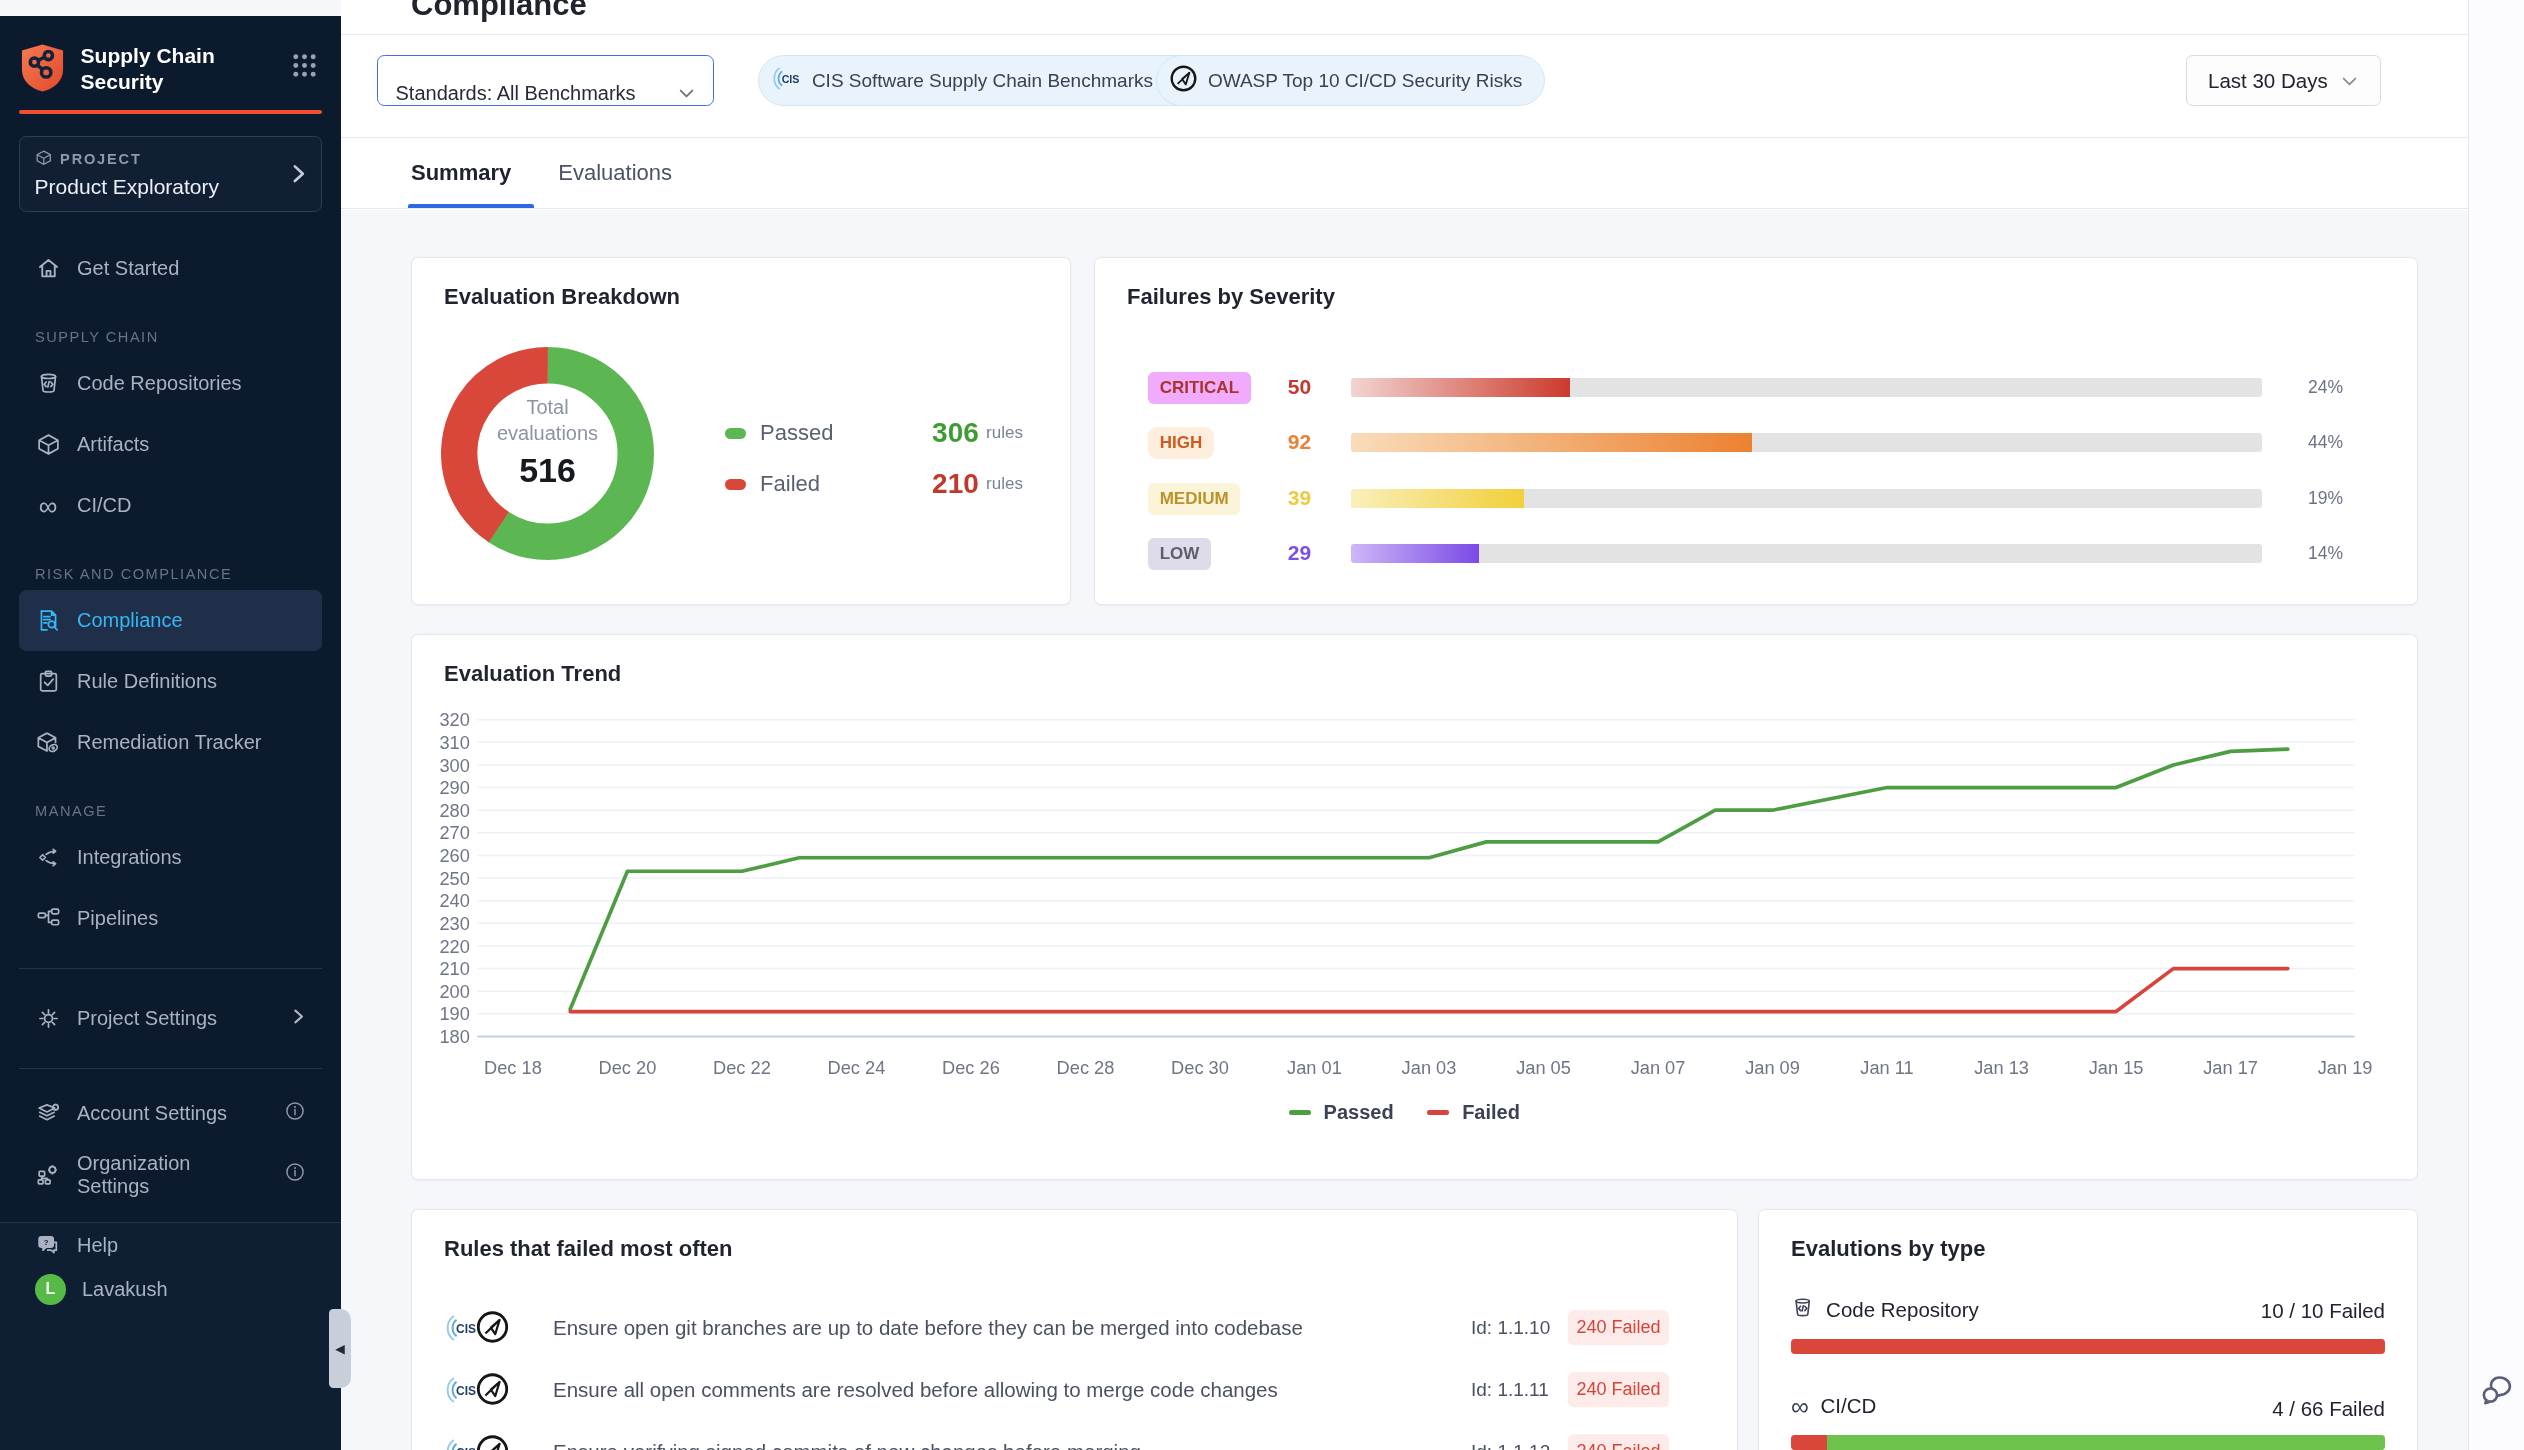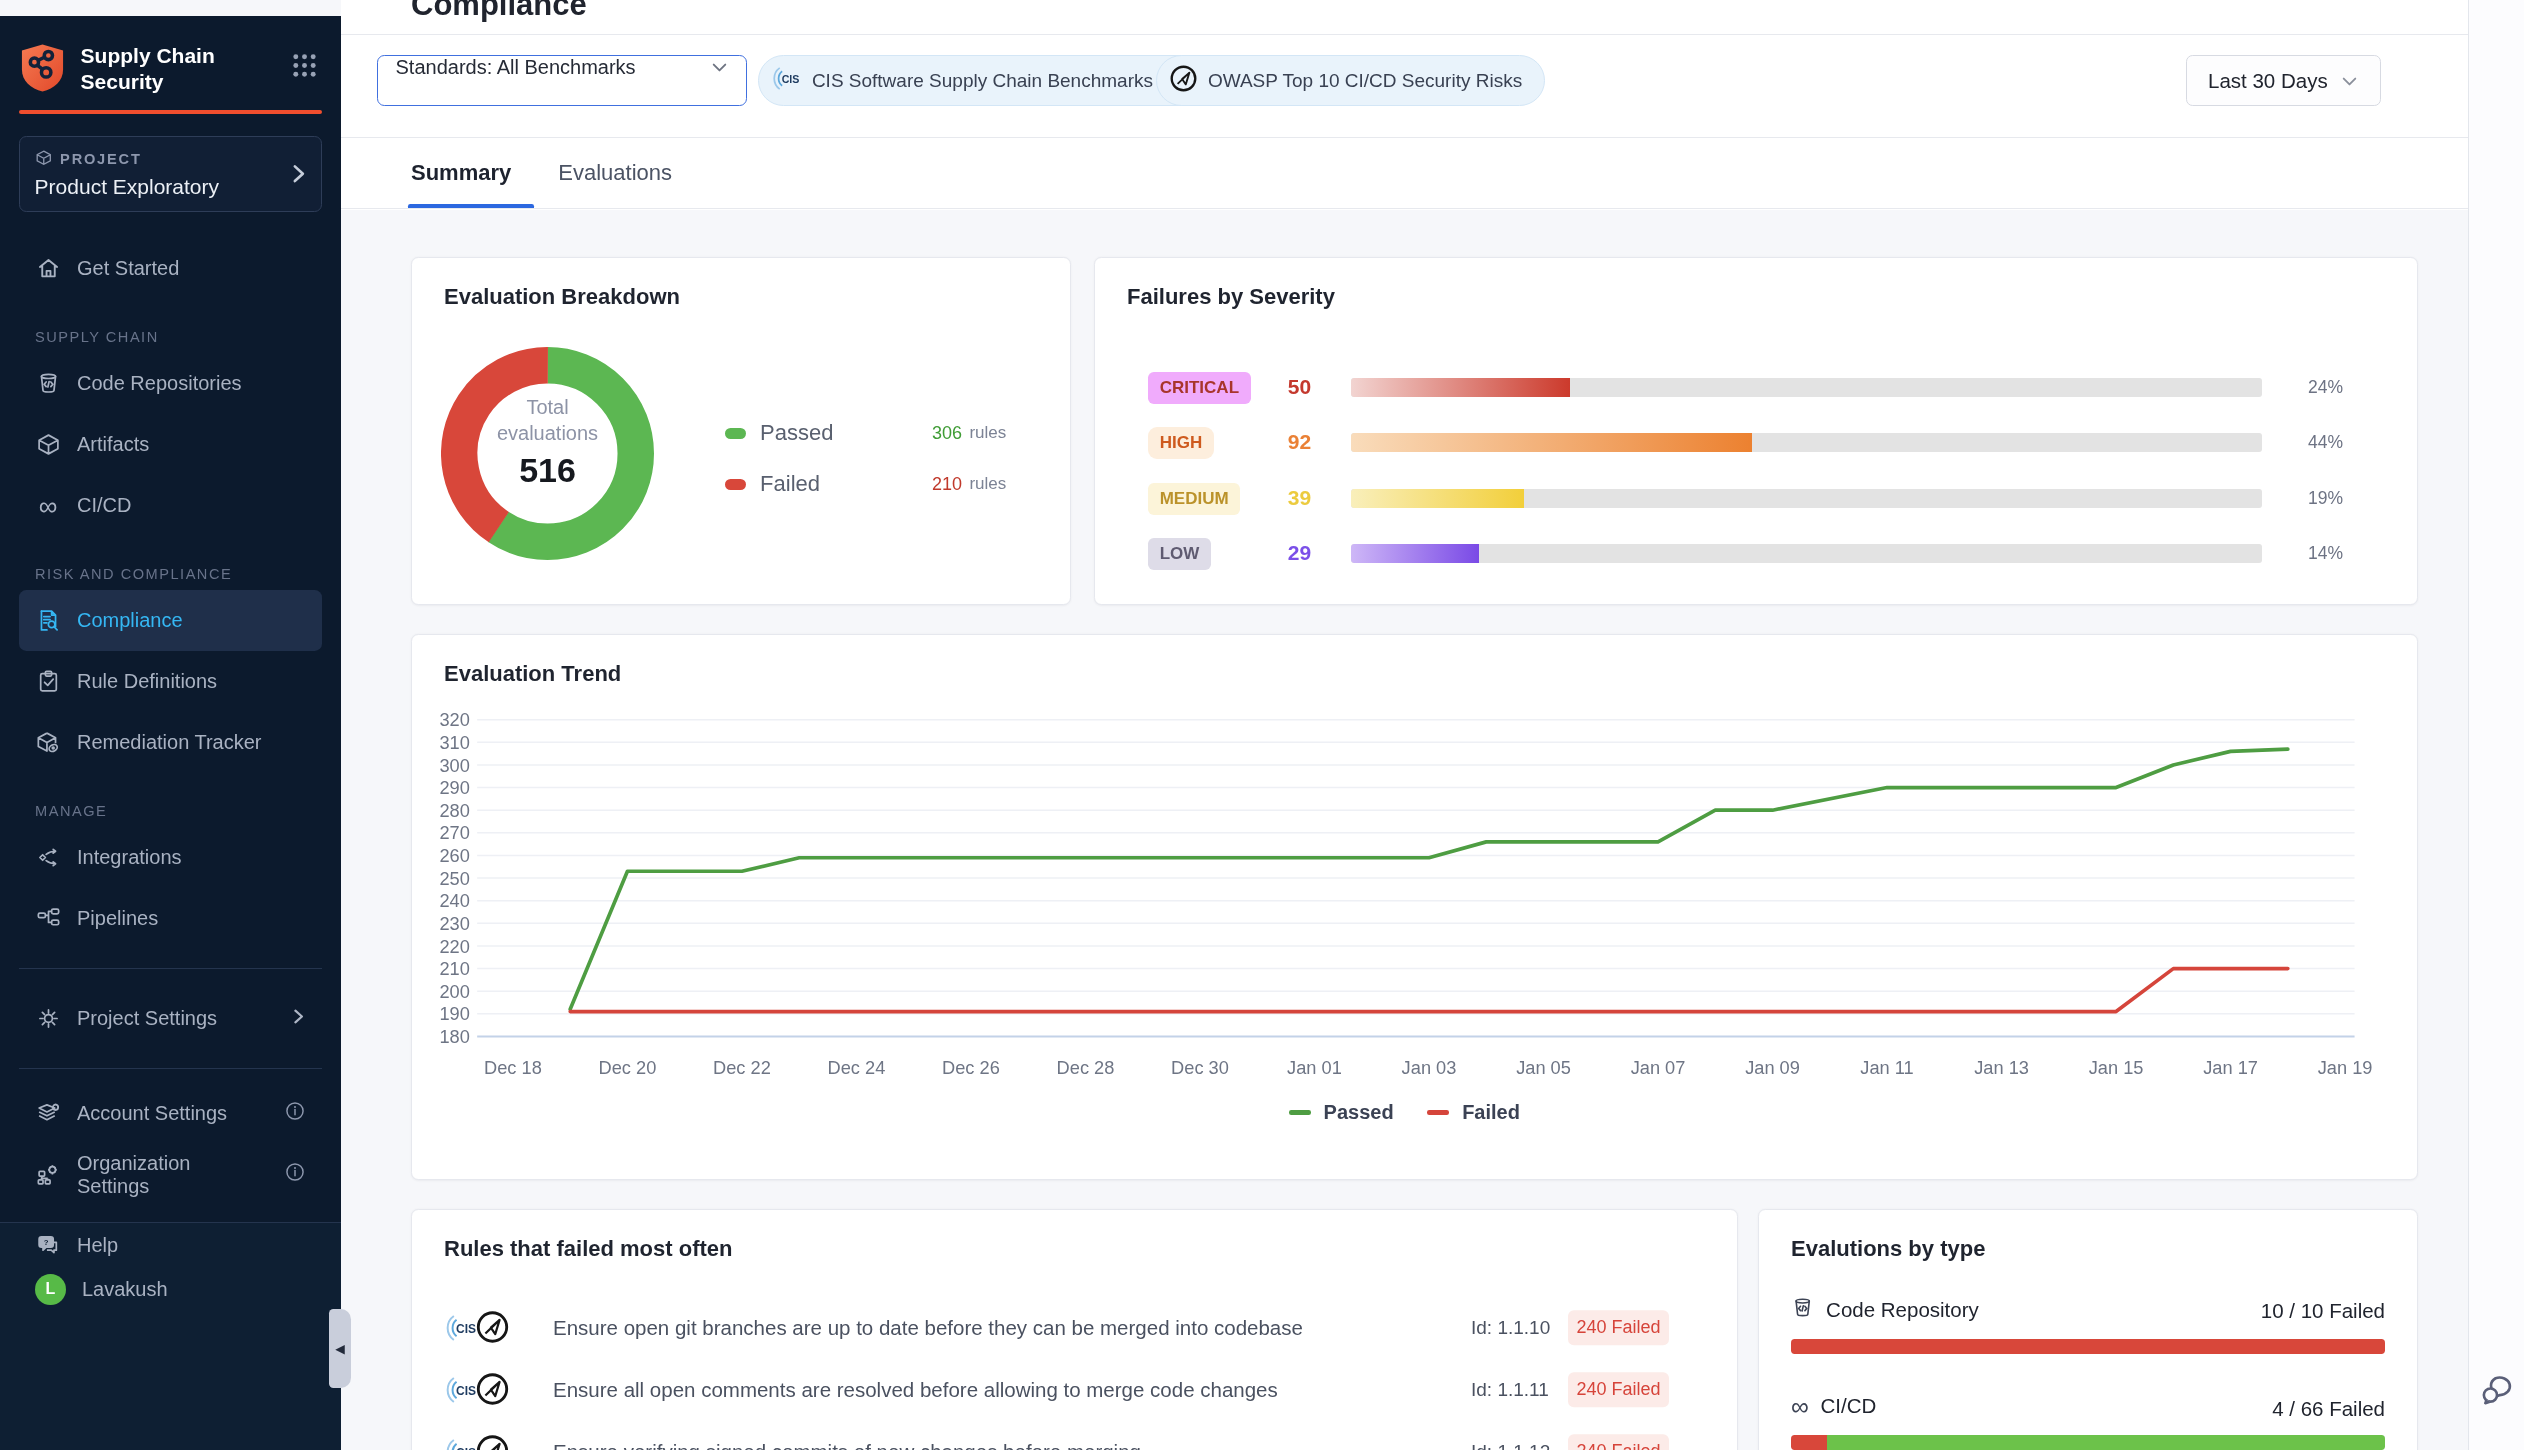--- a/index.html
+++ b/index.html
@@ -32,22 +32,22 @@
   .avatar{width:31px;height:31px;border-radius:50%;background:#57ba47;color:#fff;font-size:16px;font-weight:700;
     display:flex;align-items:center;justify-content:center;}
   .collapse-handle{position:absolute;left:329px;top:1309px;width:22px;height:79px;background:#c9cedb;
     border-radius:4.4px 10.2px 10.2px 4.4px;z-index:5;display:flex;align-items:center;justify-content:center;cursor:pointer;
     color:#222a3a;font-size:12.4px;}
   
   .main{position:absolute;left:341px;top:0;width:2127px;height:1451px;background:#fff;}
   .title-wrap{position:relative;height:35px;overflow:hidden;border-bottom:0.7px solid #e7e9ee;background:#fff;}
   .page-title{position:absolute;left:70px;top:-13px;font-size:31px;font-weight:700;color:#20242e;}
   .filter-row{position:relative;height:103px;background:#fff;border-bottom:0.7px solid #e7e9ee;}
-  .std-select{position:absolute;left:36px;top:20px;width:370px;height:51px;border:1.5px solid #4070df;border-radius:7.3px;
-    background:#fff;display:flex;align-items:flex-start;padding:0 17.5px;font-size:20px;color:#262b36;cursor:pointer;}
+  .std-select{position:absolute;left:36px;top:20px;width:337px;height:51px;border:1.5px solid #4070df;border-radius:7.3px;
+    background:#fff;display:flex;align-items:flex-end;padding:0 17.5px;font-size:20px;color:#262b36;cursor:pointer;}
   .std-select .grow{flex:1;}
   .chip{position:absolute;top:20px;height:51px;border-radius:25.6px;background:#e9f3fb;border:0.7px solid #d3e6f6;
     display:flex;align-items:center;gap:10.2px;padding:0 22px 0 11.7px;font-size:19px;color:#394152;font-weight:500;cursor:pointer;}
   .chip1{left:417px;} .chip2{left:815px;}
   .date-select{position:absolute;left:1845px;top:20px;width:195px;height:51px;border:1.1px solid #d7dae2;border-radius:6.6px;
     background:#fdfdfe;display:flex;align-items:center;padding:0 21px;font-size:20.5px;color:#20242e;cursor:pointer;}
   .date-select .grow{flex:1;}
   .tab-row{position:relative;height:71px;background:#fff;border-bottom:0.7px solid #e7e9ee;display:flex;align-items:center;
     padding-left:70px;gap:47px;}
   .tab{font-size:22px;color:#4b5364;cursor:pointer;}
@@ -59,21 +59,21 @@
   
   #card-breakdown{left:70px;top:47px;width:660px;height:348px;}
   .donut-wrap{position:absolute;left:29px;top:89px;width:213px;height:213px;}
   .donut-center{position:absolute;left:0;top:48px;width:213px;display:flex;flex-direction:column;align-items:center;}
   .donut-center .lbl{font-size:20px;color:#8d93a6;line-height:25.6px;}
   .donut-center .num{font-size:34px;font-weight:700;color:#16191f;margin-top:4.4px;}
   .bd-legend{position:absolute;left:313px;top:161px;}
   .bd-row{display:flex;align-items:center;height:28px;margin-bottom:23.4px;}
   .pill{width:20.5px;height:11px;border-radius:5.8px;}
   .bd-label{margin-left:14.6px;width:121px;font-size:22px;color:#59606f;}
-  .bd-count{font-size:18px;font-weight:400;margin-left:51px;}
+  .bd-count{font-size:28px;font-weight:700;margin-left:51px;}
   .bd-rules{font-size:17px;color:#7c8395;margin-left:7.3px;}
   
   #card-severity{left:753px;top:47px;width:1324px;height:348px;}
   .sev-row{position:absolute;left:0;width:100%;height:38px;}
   .sev-badge{position:absolute;left:53px;top:4.4px;padding:5.8px 11.7px;border-radius:5.8px;font-size:17px;font-weight:700;}
   .sev-count{position:absolute;left:168px;top:6.6px;width:73px;text-align:center;font-size:21px;font-weight:600;}
   .sev-track{position:absolute;left:256px;top:9.5px;width:911px;height:19px;background:#e3e3e3;border-radius:2.9px;overflow:hidden;}
   .sev-fill{height:100%;border-radius:2.9px 0 0 2.9px;}
   .sev-pct{position:absolute;left:1213px;top:8.8px;font-size:17.5px;color:#6d7384;}
   

